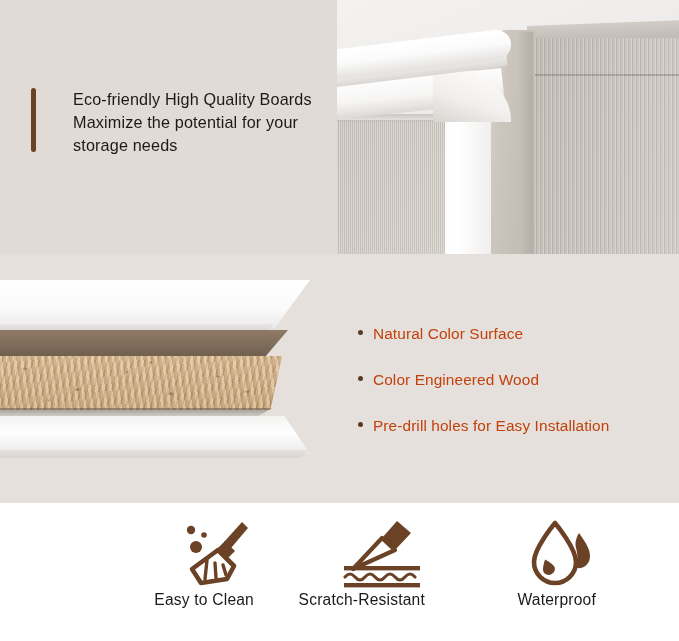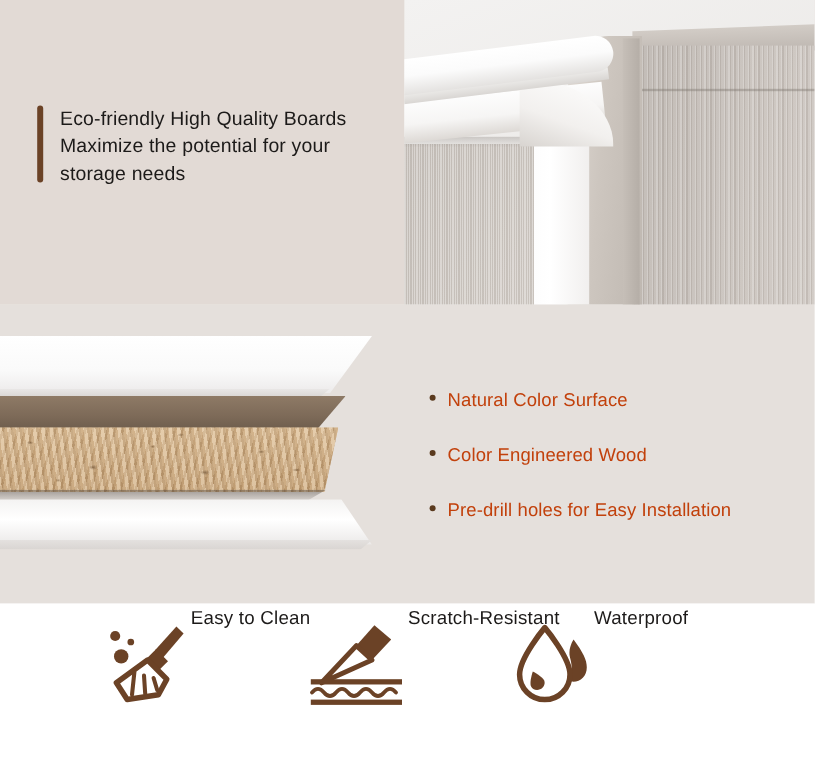--- a/index.html
+++ b/index.html
@@ -26,20 +26,21 @@
     left: 0; top: 0;
     width: 679px; height: 254px;
     background: #e2dad5;
     overflow: hidden;
   }
   .headline-block {
     position: absolute;
     left: 31px; top: 88px;
     display: flex;
     align-items: flex-start;
+    gap: 23px;
   }
   .accent-bar {
     width: 5px;
     height: 64px;
     border-radius: 3px;
     background: #6b4226;
     flex: 0 0 auto;
   }
   .headline-text {
     margin-left: 14px;
@@ -283,22 +284,22 @@
     position: absolute;
     left: 0; top: 0;
     width: 679px; height: 138px;
     display: flex;
     justify-content: center;
     align-items: flex-start;
   }
   .feature-item {
     width: 171px;
     display: flex;
-    flex-direction: row;
-    align-items: flex-start;
+    flex-direction: column;
+    align-items: flex-end;
   }
   .feature-item.f1 { margin-left: 0px; }
   .feature-item.f2 { margin-left: 0px; }
   .feature-item.f3 { margin-left: 0px; }
   .feature-icon {
     height: 84px;
     display: flex;
     align-items: center;
     justify-content: center;
     padding-top: 16px;

